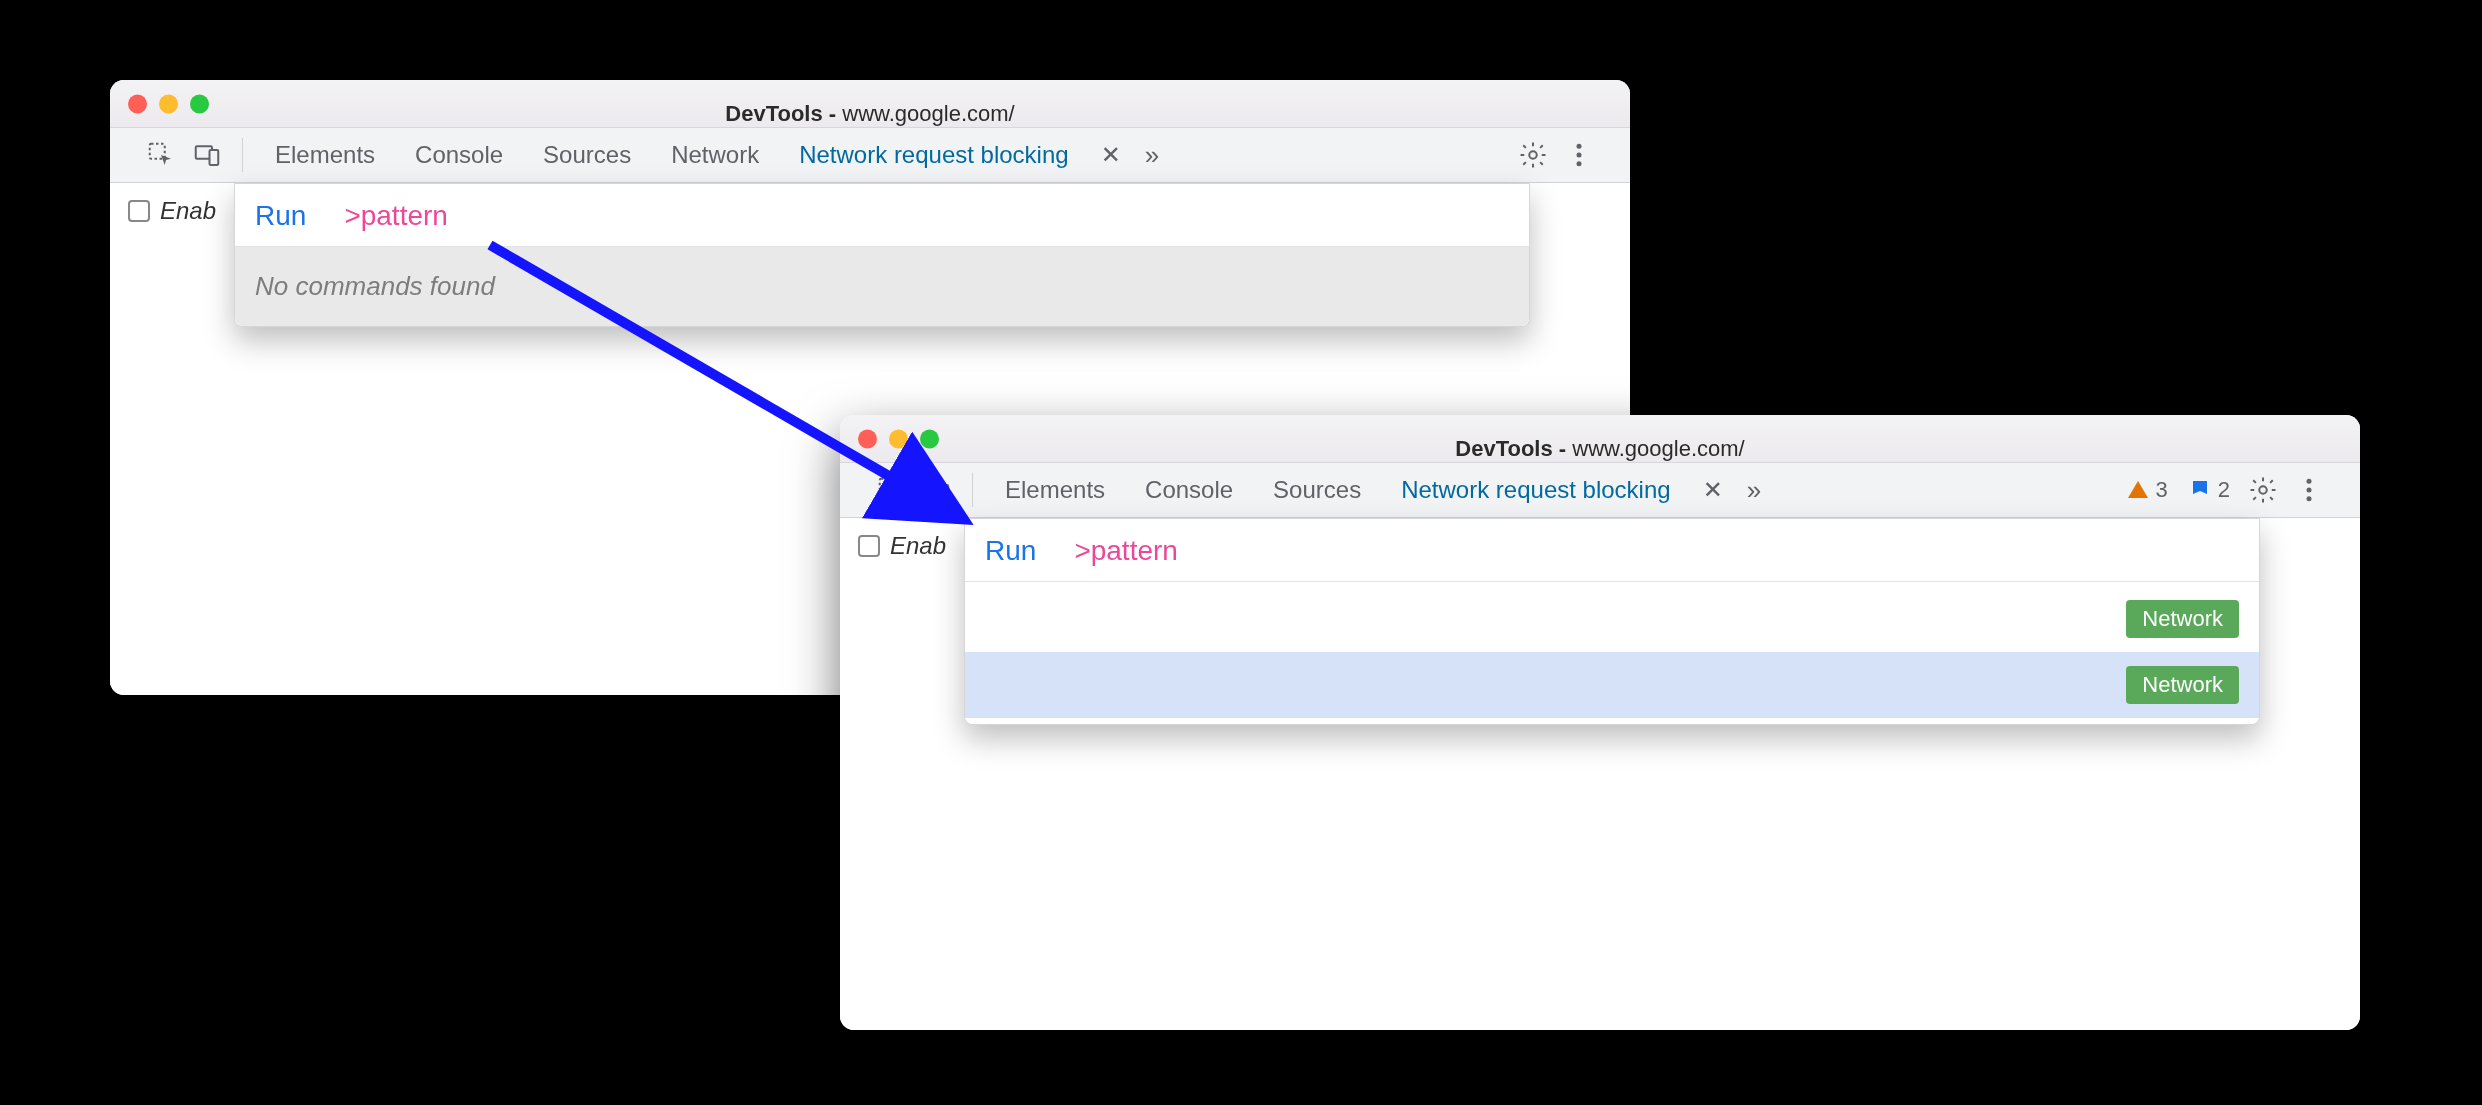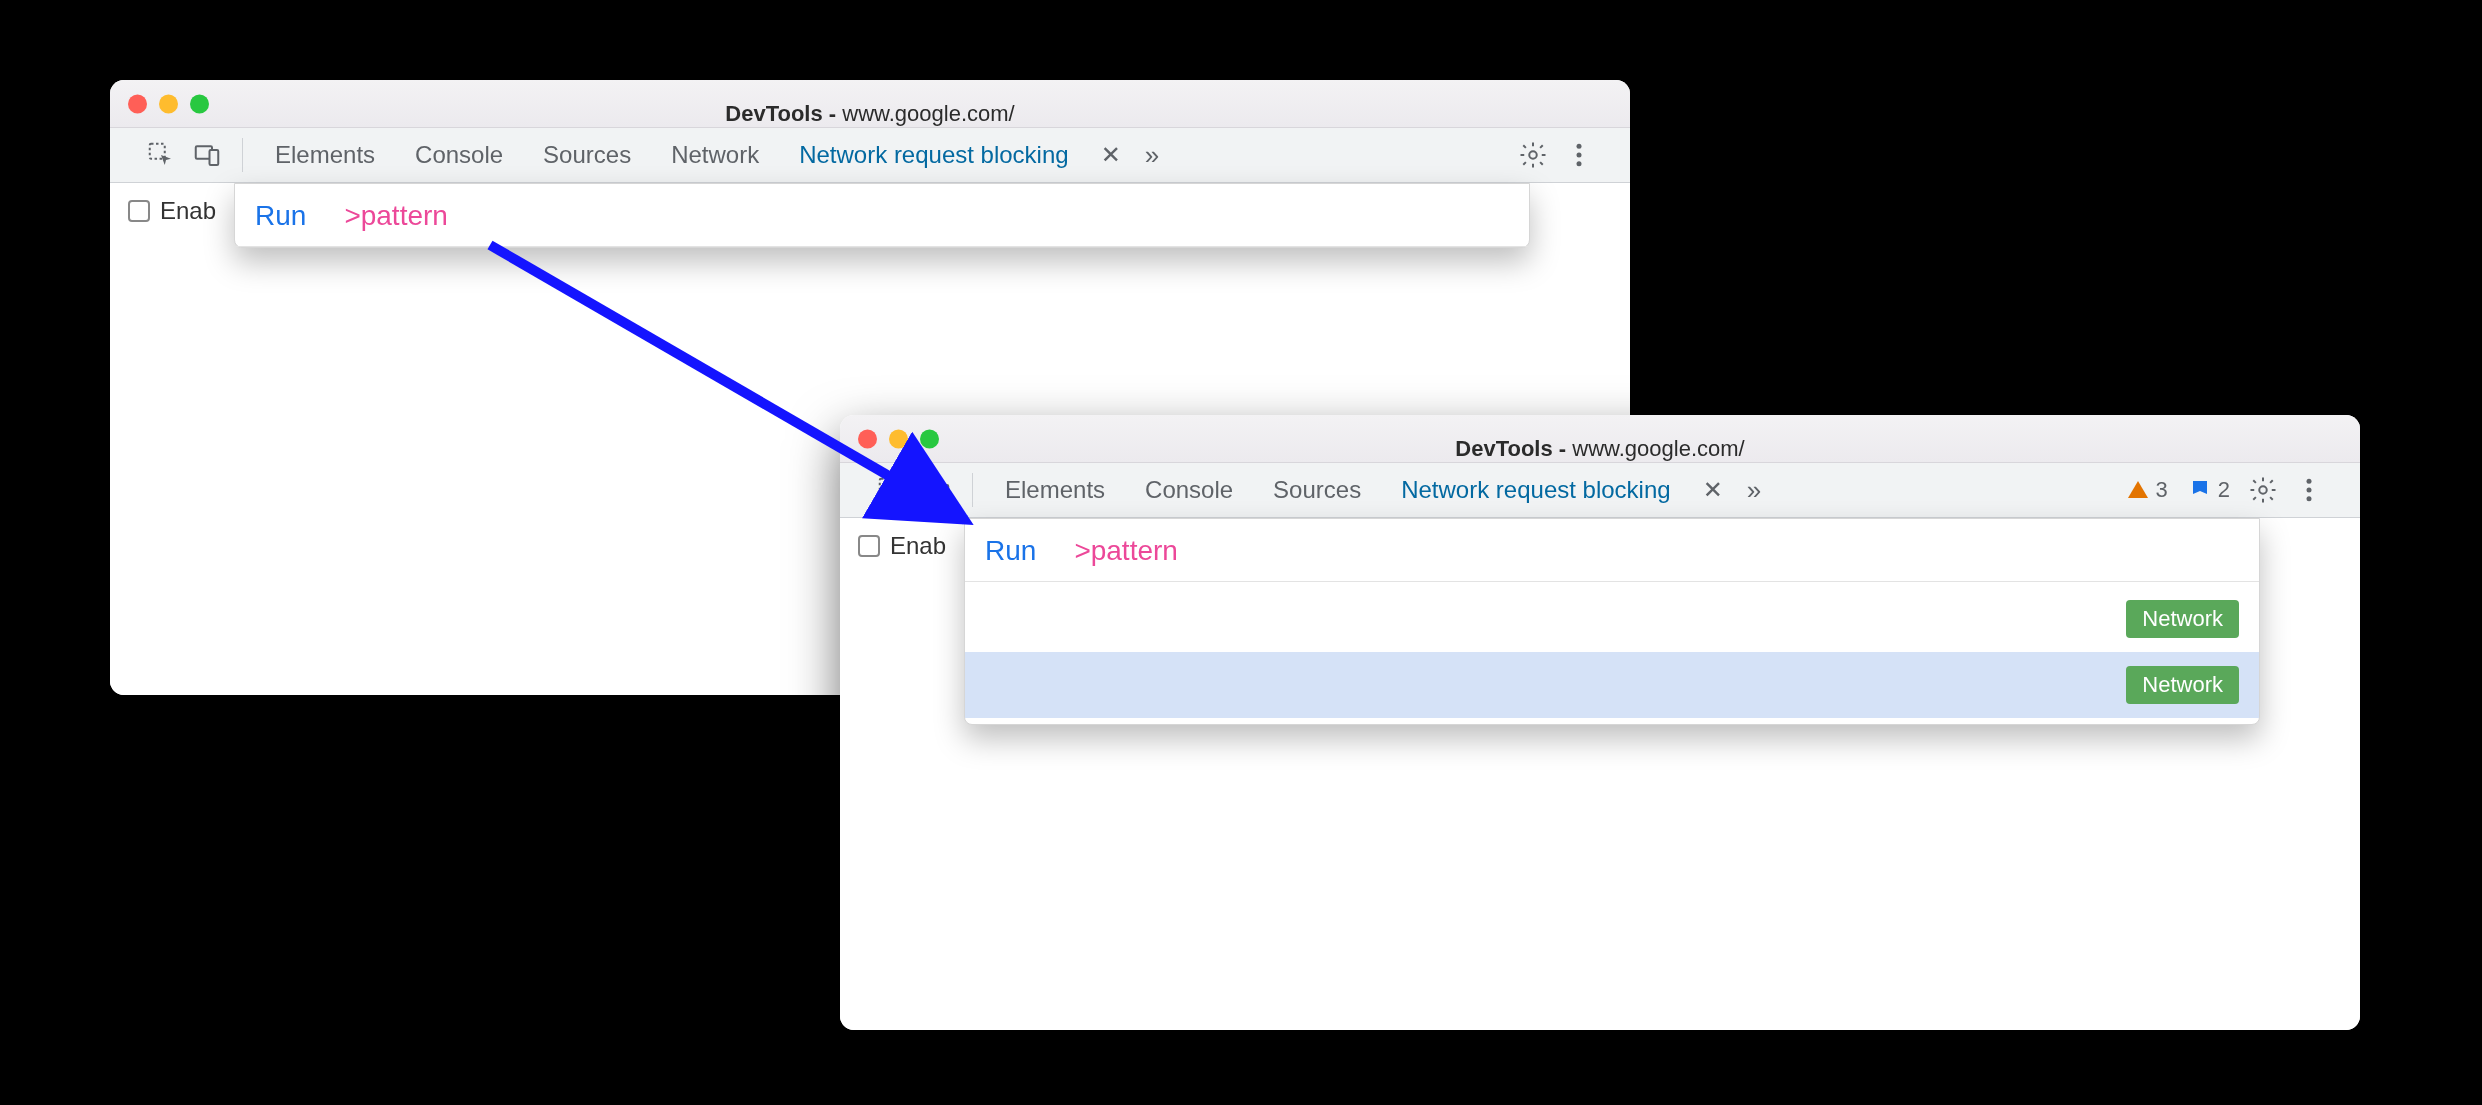--- a/index.html
+++ b/index.html
@@ -97,21 +97,21 @@
     color:#fff;
     font-size:22px;
     padding:6px 16px;
     border-radius:4px;
     font-weight:500;
   }
 
   svg.arrow { position:absolute; left:0; top:0; width:2482px; height:1105px; pointer-events:none; z-index:20; }
 
   
-  .enable-row .lbl-trunc { overflow:hidden; white-space:nowrap; max-width:72px; }
+  .enable-row .lbl-trunc { overflow:hidden; white-space:nowrap; max-width:72px;font-style:italic; }
 </style>
 </head>
 <body>
 
 <div class="window" id="win1">
   <div class="titlebar">
     <div class="traffic">
       <div class="dot red"></div>
       <div class="dot yellow"></div>
       <div class="dot green"></div>
@@ -162,20 +162,21 @@
     <div class="enable-row">
       <div class="checkbox"></div>
       <span class="lbl-trunc">Enab</span>
     </div>
 
     <div class="command-palette">
       <div class="cp-input-row">
         <span class="cp-run">Run</span>
         <span class="cp-query">&gt;pattern</span>
       </div>
+      <div class="cp-empty">No commands found</div>
     </div>
   </div>
 </div>
 
 <div class="window" id="win2">
   <div class="titlebar">
     <div class="traffic">
       <div class="dot red"></div>
       <div class="dot yellow"></div>
       <div class="dot green"></div>

